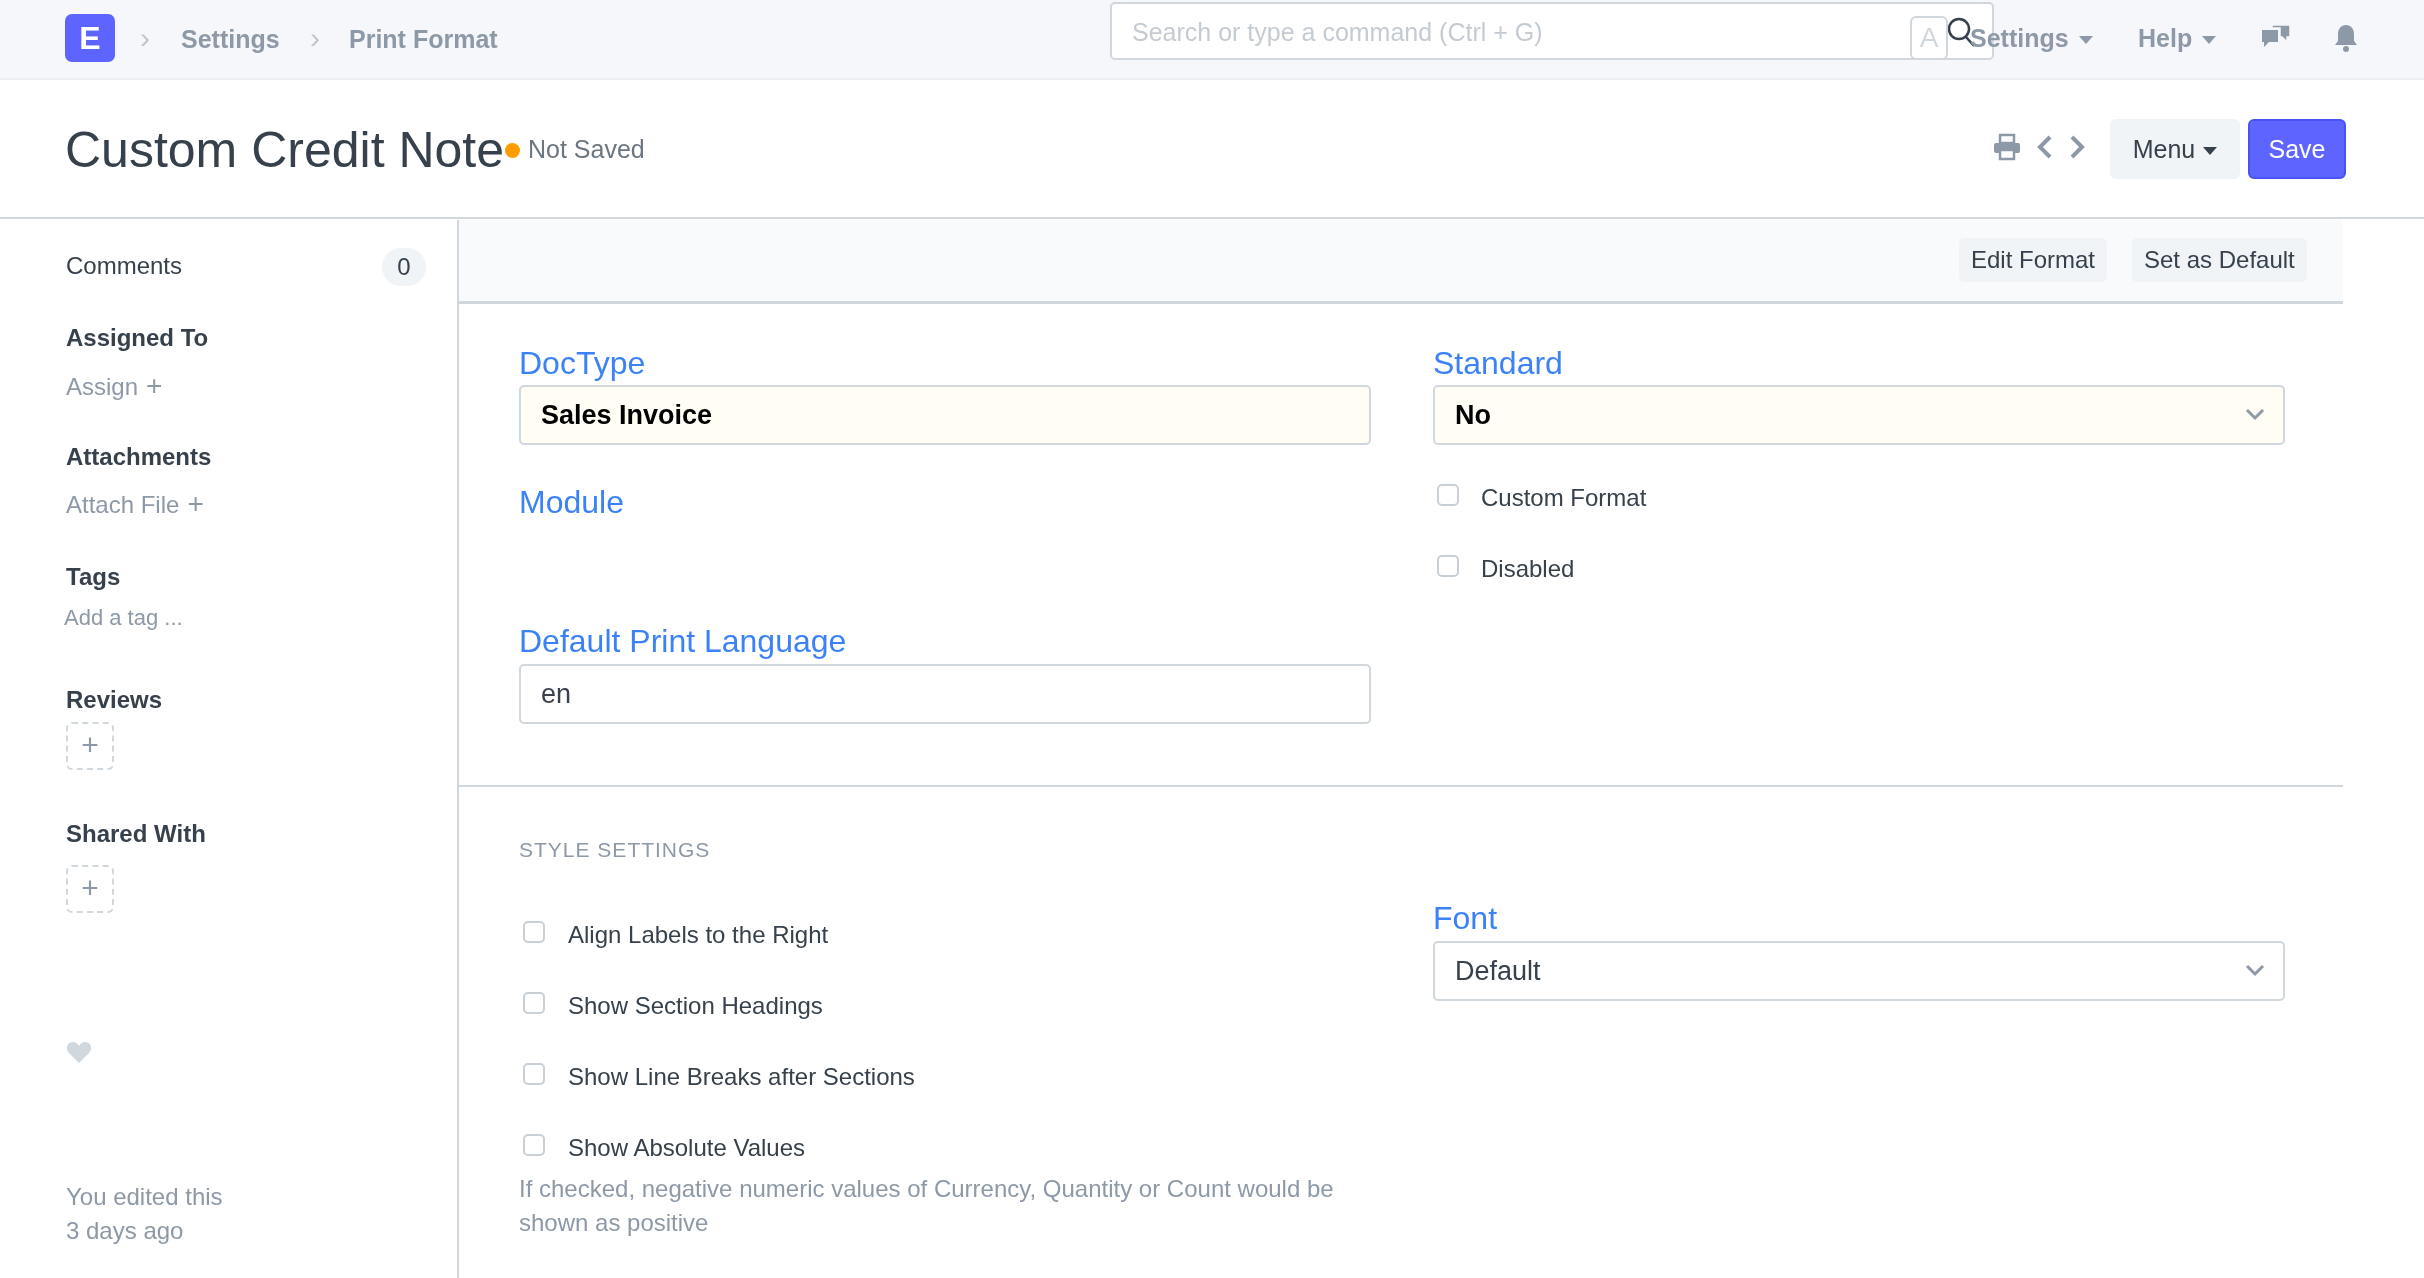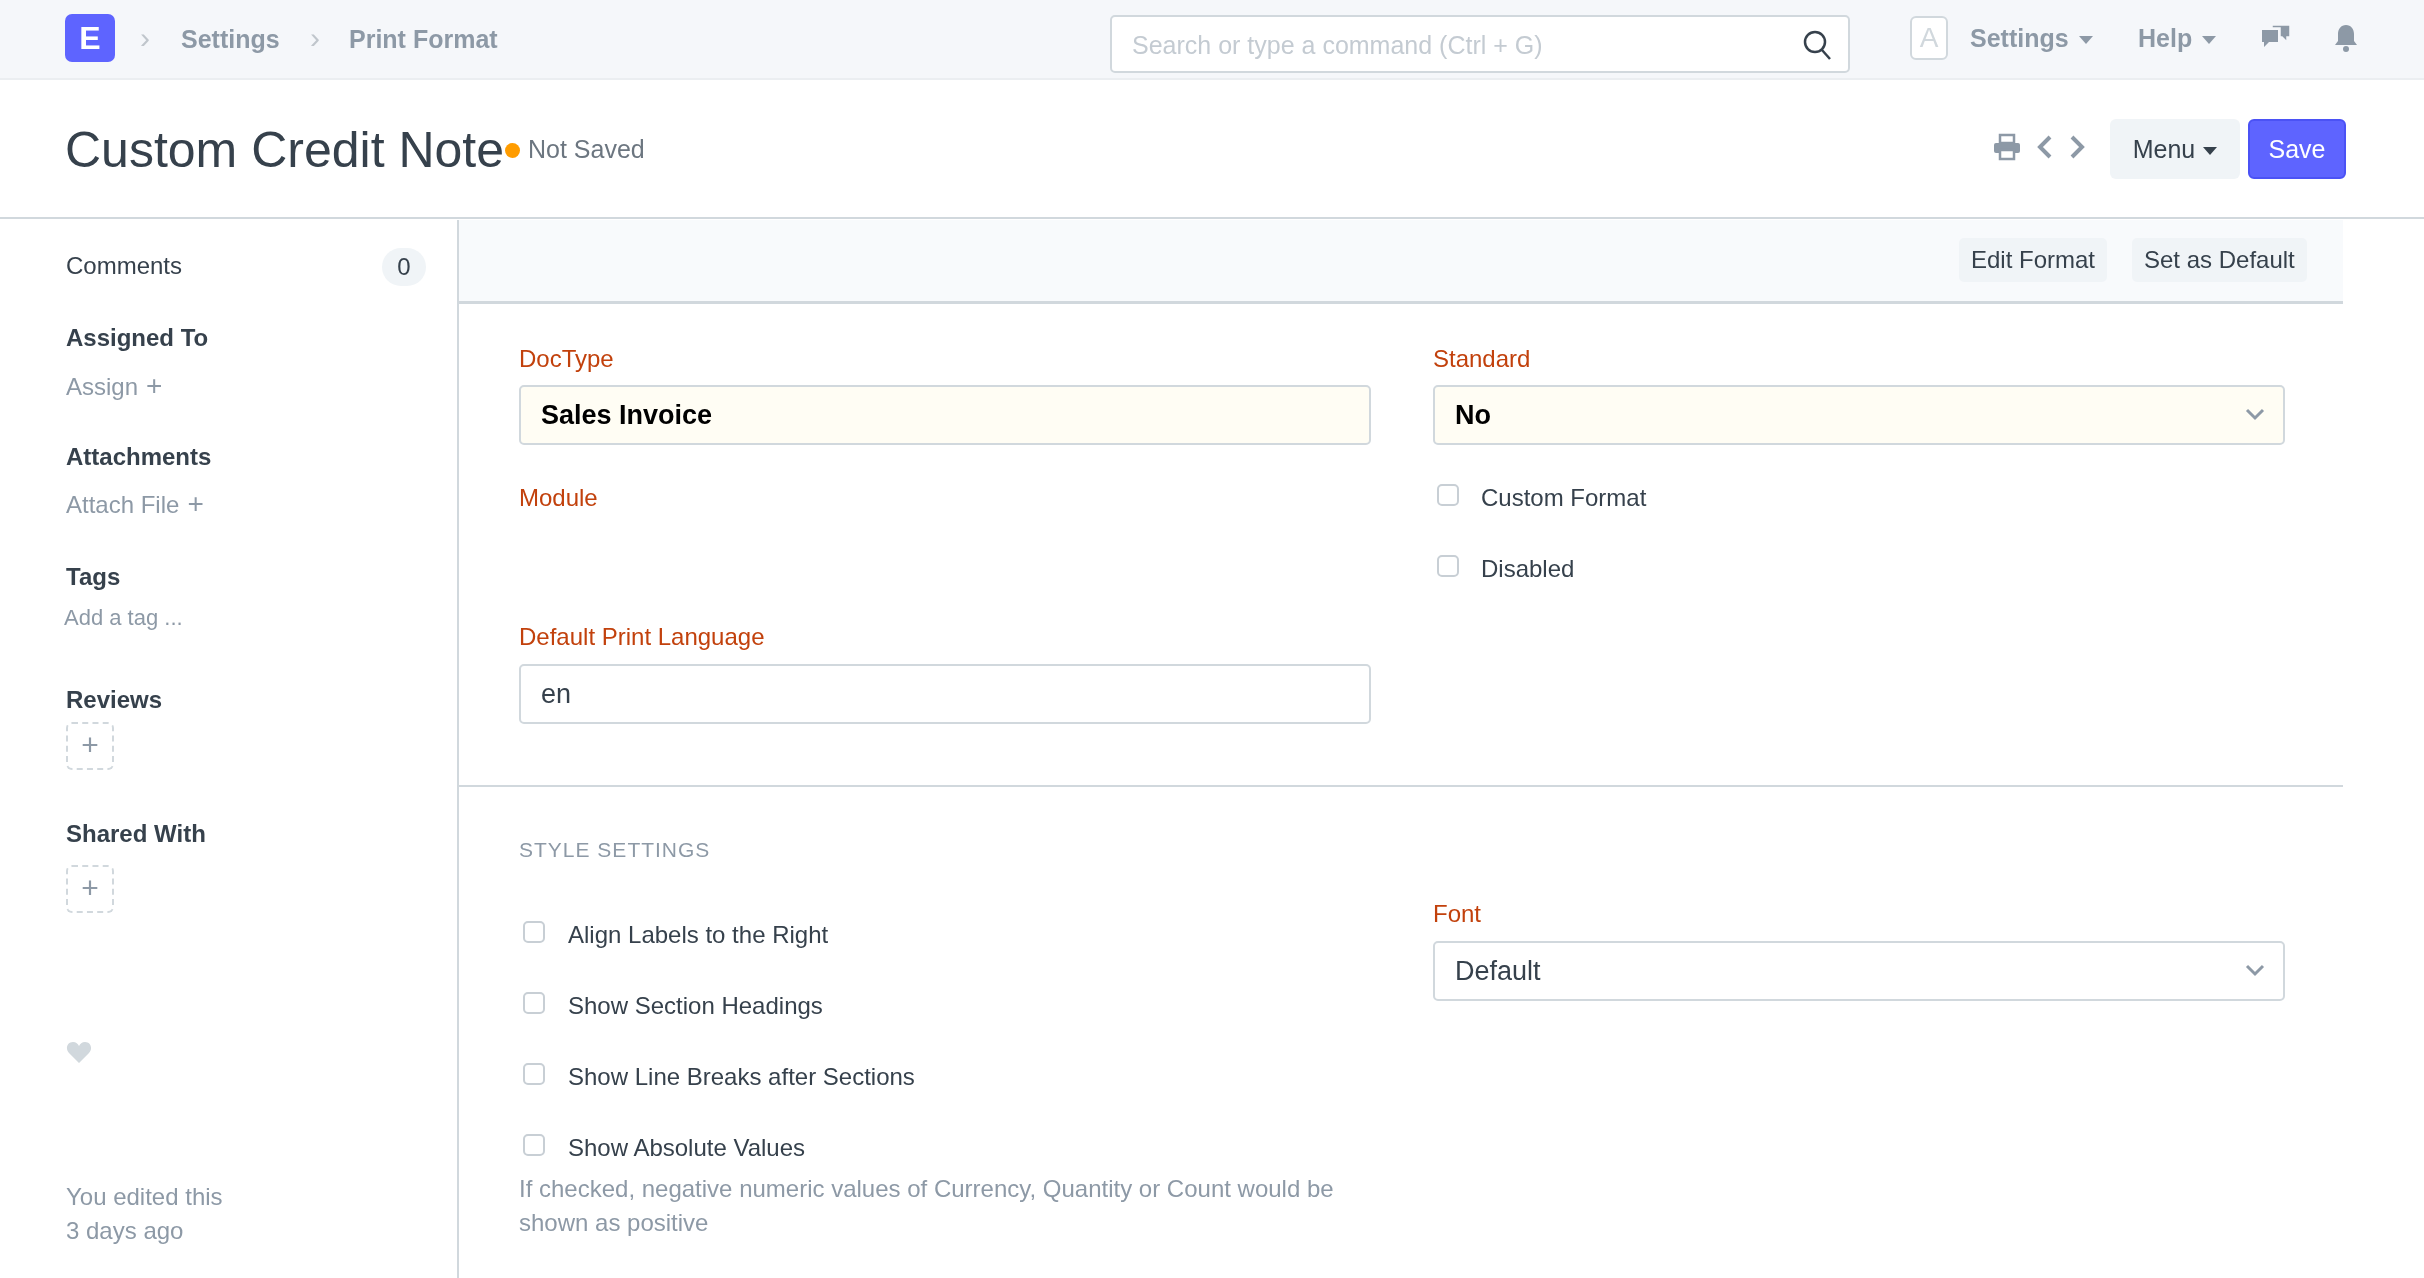--- a/index.html
+++ b/index.html
@@ -5,21 +5,21 @@
   * { box-sizing: border-box; margin: 0; padding: 0; }
   html, body { width: 2424px; height: 1278px; overflow: hidden; background: #fff;
     font-family: "Liberation Sans", sans-serif; color: #36414c; }
   
   .navbar { position: absolute; left: 0; top: 0; width: 2424px; height: 80px; background: #f5f7fa;
     border-bottom: 2px solid #ebeef1; }
   .logo { position: absolute; left: 65px; top: 14px; width: 50px; height: 48px; background: #5e64ff;
     border-radius: 7px; color: #fff; font-weight: bold; font-size: 32px; text-align: center; line-height: 48px; }
   .crumb-sep { position: absolute; top: 22px; color: #c0c6cc; font-size: 30px; line-height: 32px; }
   .crumb { position: absolute; top: 24px; font-size: 25px; font-weight: bold; color: #8d99a6; line-height: 30px; cursor: pointer; }
-  .search { position: absolute; left: 1110px; top: 15px; width: 740px; height: 58px; background: #fff;
+  .search { position: absolute; left: 1110px; top: 2px; width: 884px; height: 58px; background: #fff;
     border: 2px solid #d1d8dd; border-radius: 5px; padding-left: 16px; }
   .search span.ph { position: absolute; left: 20px; top: 14px; font-size: 25px; color: #c4cbd2; }
   .search .sicon { position: absolute; right: 14px; top: 12px; width: 32px; height: 32px; }
   .avatar { position: absolute; left: 1910px; top: 16px; width: 38px; height: 44px; border: 2px solid #d1d8dd;
     border-radius: 6px; color: #d1d8dd; font-size: 28px; text-align: center; line-height: 40px; background: #fff; }
   .nav-dd { position: absolute; top: 24px; font-size: 25px; font-weight: bold; color: #8d99a6; cursor: pointer; }
   .nav-dd .caret { display: inline-block; width: 0; height: 0; border-left: 7px solid transparent;
     border-right: 7px solid transparent; border-top: 8px solid #8d99a6; margin-left: 10px; vertical-align: middle; }
   .nav-icon { position: absolute; top: 22px; width: 32px; height: 32px; cursor: pointer; }
 
@@ -53,21 +53,21 @@
   .edited { position: absolute; left: 66px; top: 960px; font-size: 24px; color: #8d99a6; line-height: 34px; }
   .edited b { font-weight: normal; }
 
   
   .main { position: absolute; left: 457px; top: 220px; width: 2164px; height: 1058px;
     border-left: 2px solid #d1d8dd; border-right: 2px solid #d1d8dd; }
   .toolbar { position: absolute; left: 0; top: 0; width: 1884px; height: 84px; background: #f8fafc;
     border-bottom: 3px solid #d1d8dd; }
   .tb-btn { position: absolute; top: 18px; height: 44px; background: #f0f4f7; border-radius: 5px;
     font-size: 24px; color: #36414c; line-height: 44px; padding: 0 12px; cursor: pointer; }
-  .label { position: absolute; font-size: 24px; color: #c2410c; }
+  .label { position: absolute; font-size: 32px; color: #3b82f6; }
   .field { position: absolute; height: 60px; border: 2px solid #d1d8dd; border-radius: 5px; background: #fff;
     font-size: 27px; color: #36414c; padding-left: 20px; line-height: 56px; cursor: text; }
   .field.req { background: #fffdf4; font-weight: bold; color: #000; }
   .field.select { cursor: pointer; }
   .field .chev { position: absolute; right: 18px; top: 20px; width: 20px; height: 14px; }
   .chk { position: absolute; width: 22px; height: 22px; border: 2px solid #c8cfd5; border-radius: 5px; background: #fff; cursor: pointer; }
   .chk-label { position: absolute; font-size: 24px; color: #36414c; cursor: pointer; }
   .section-line { position: absolute; left: 0; top: 565px; width: 1884px; height: 2px; background: #d1d8dd; }
   .section-title { position: absolute; left: 60px; top: 618px; font-size: 21px; color: #8d99a6; letter-spacing: 1px; }
   .desc { position: absolute; left: 60px; top: 952px; width: 830px; font-size: 24px; color: #8d99a6; line-height: 34px; }

